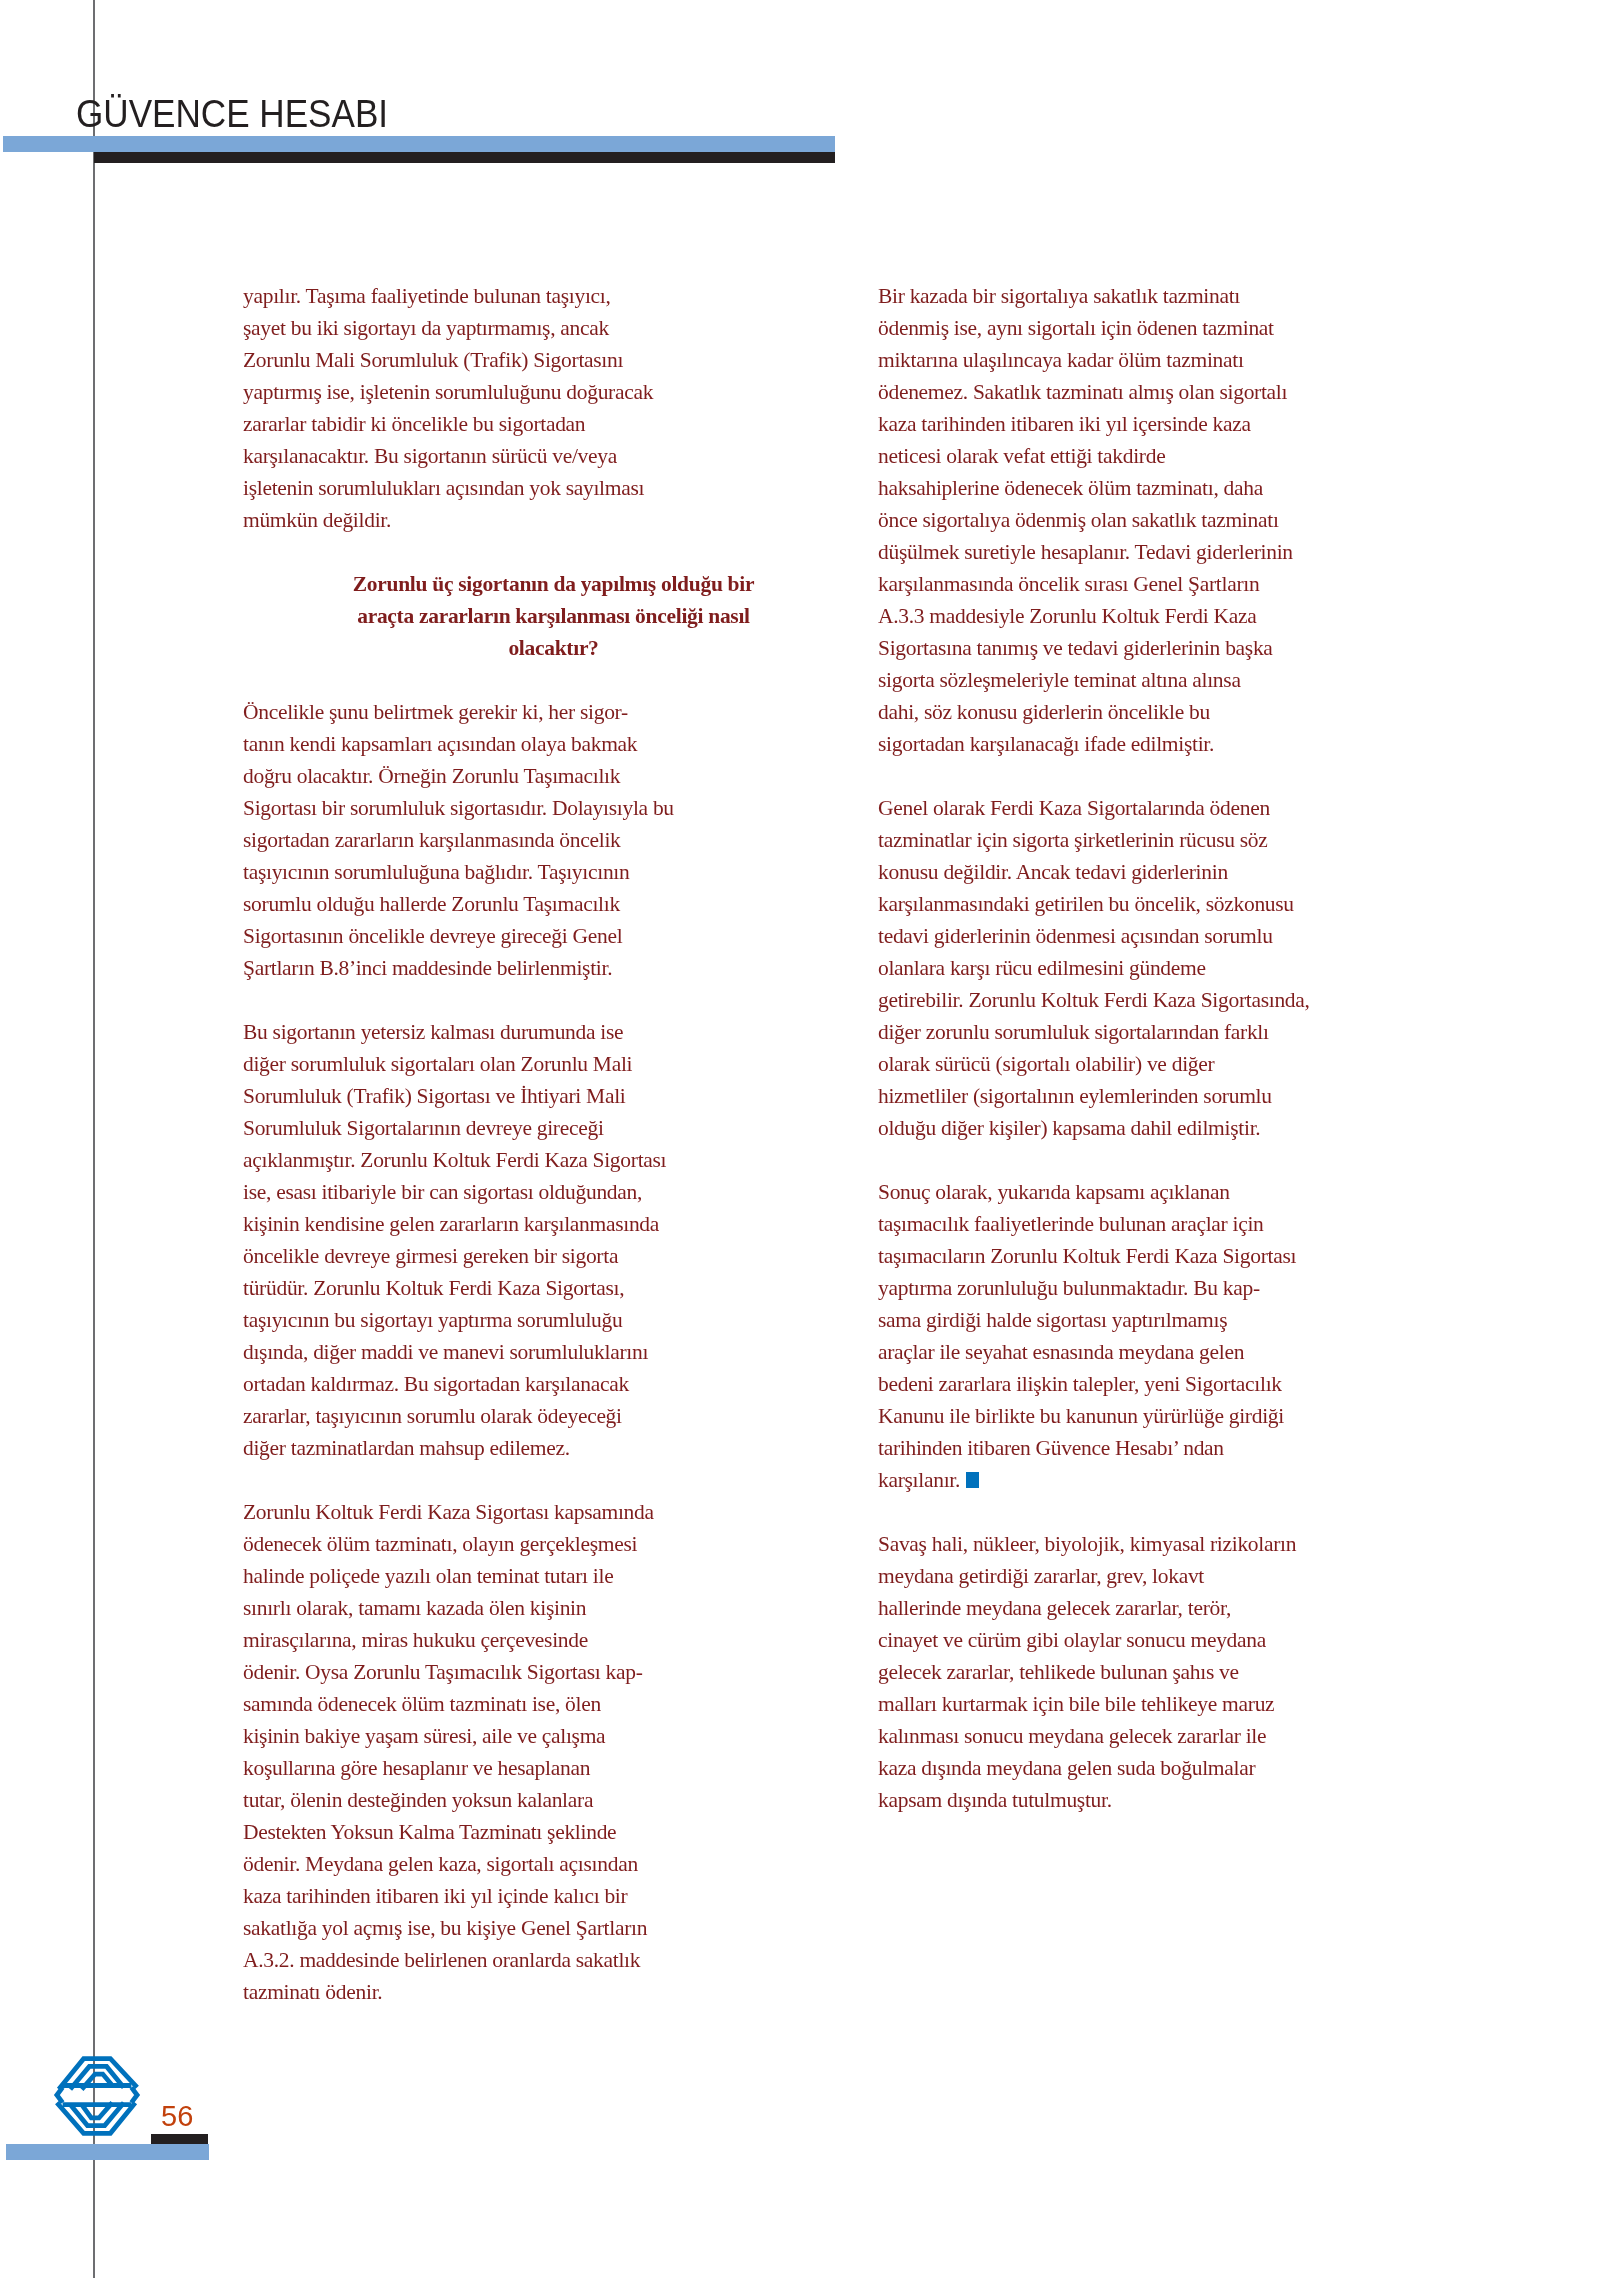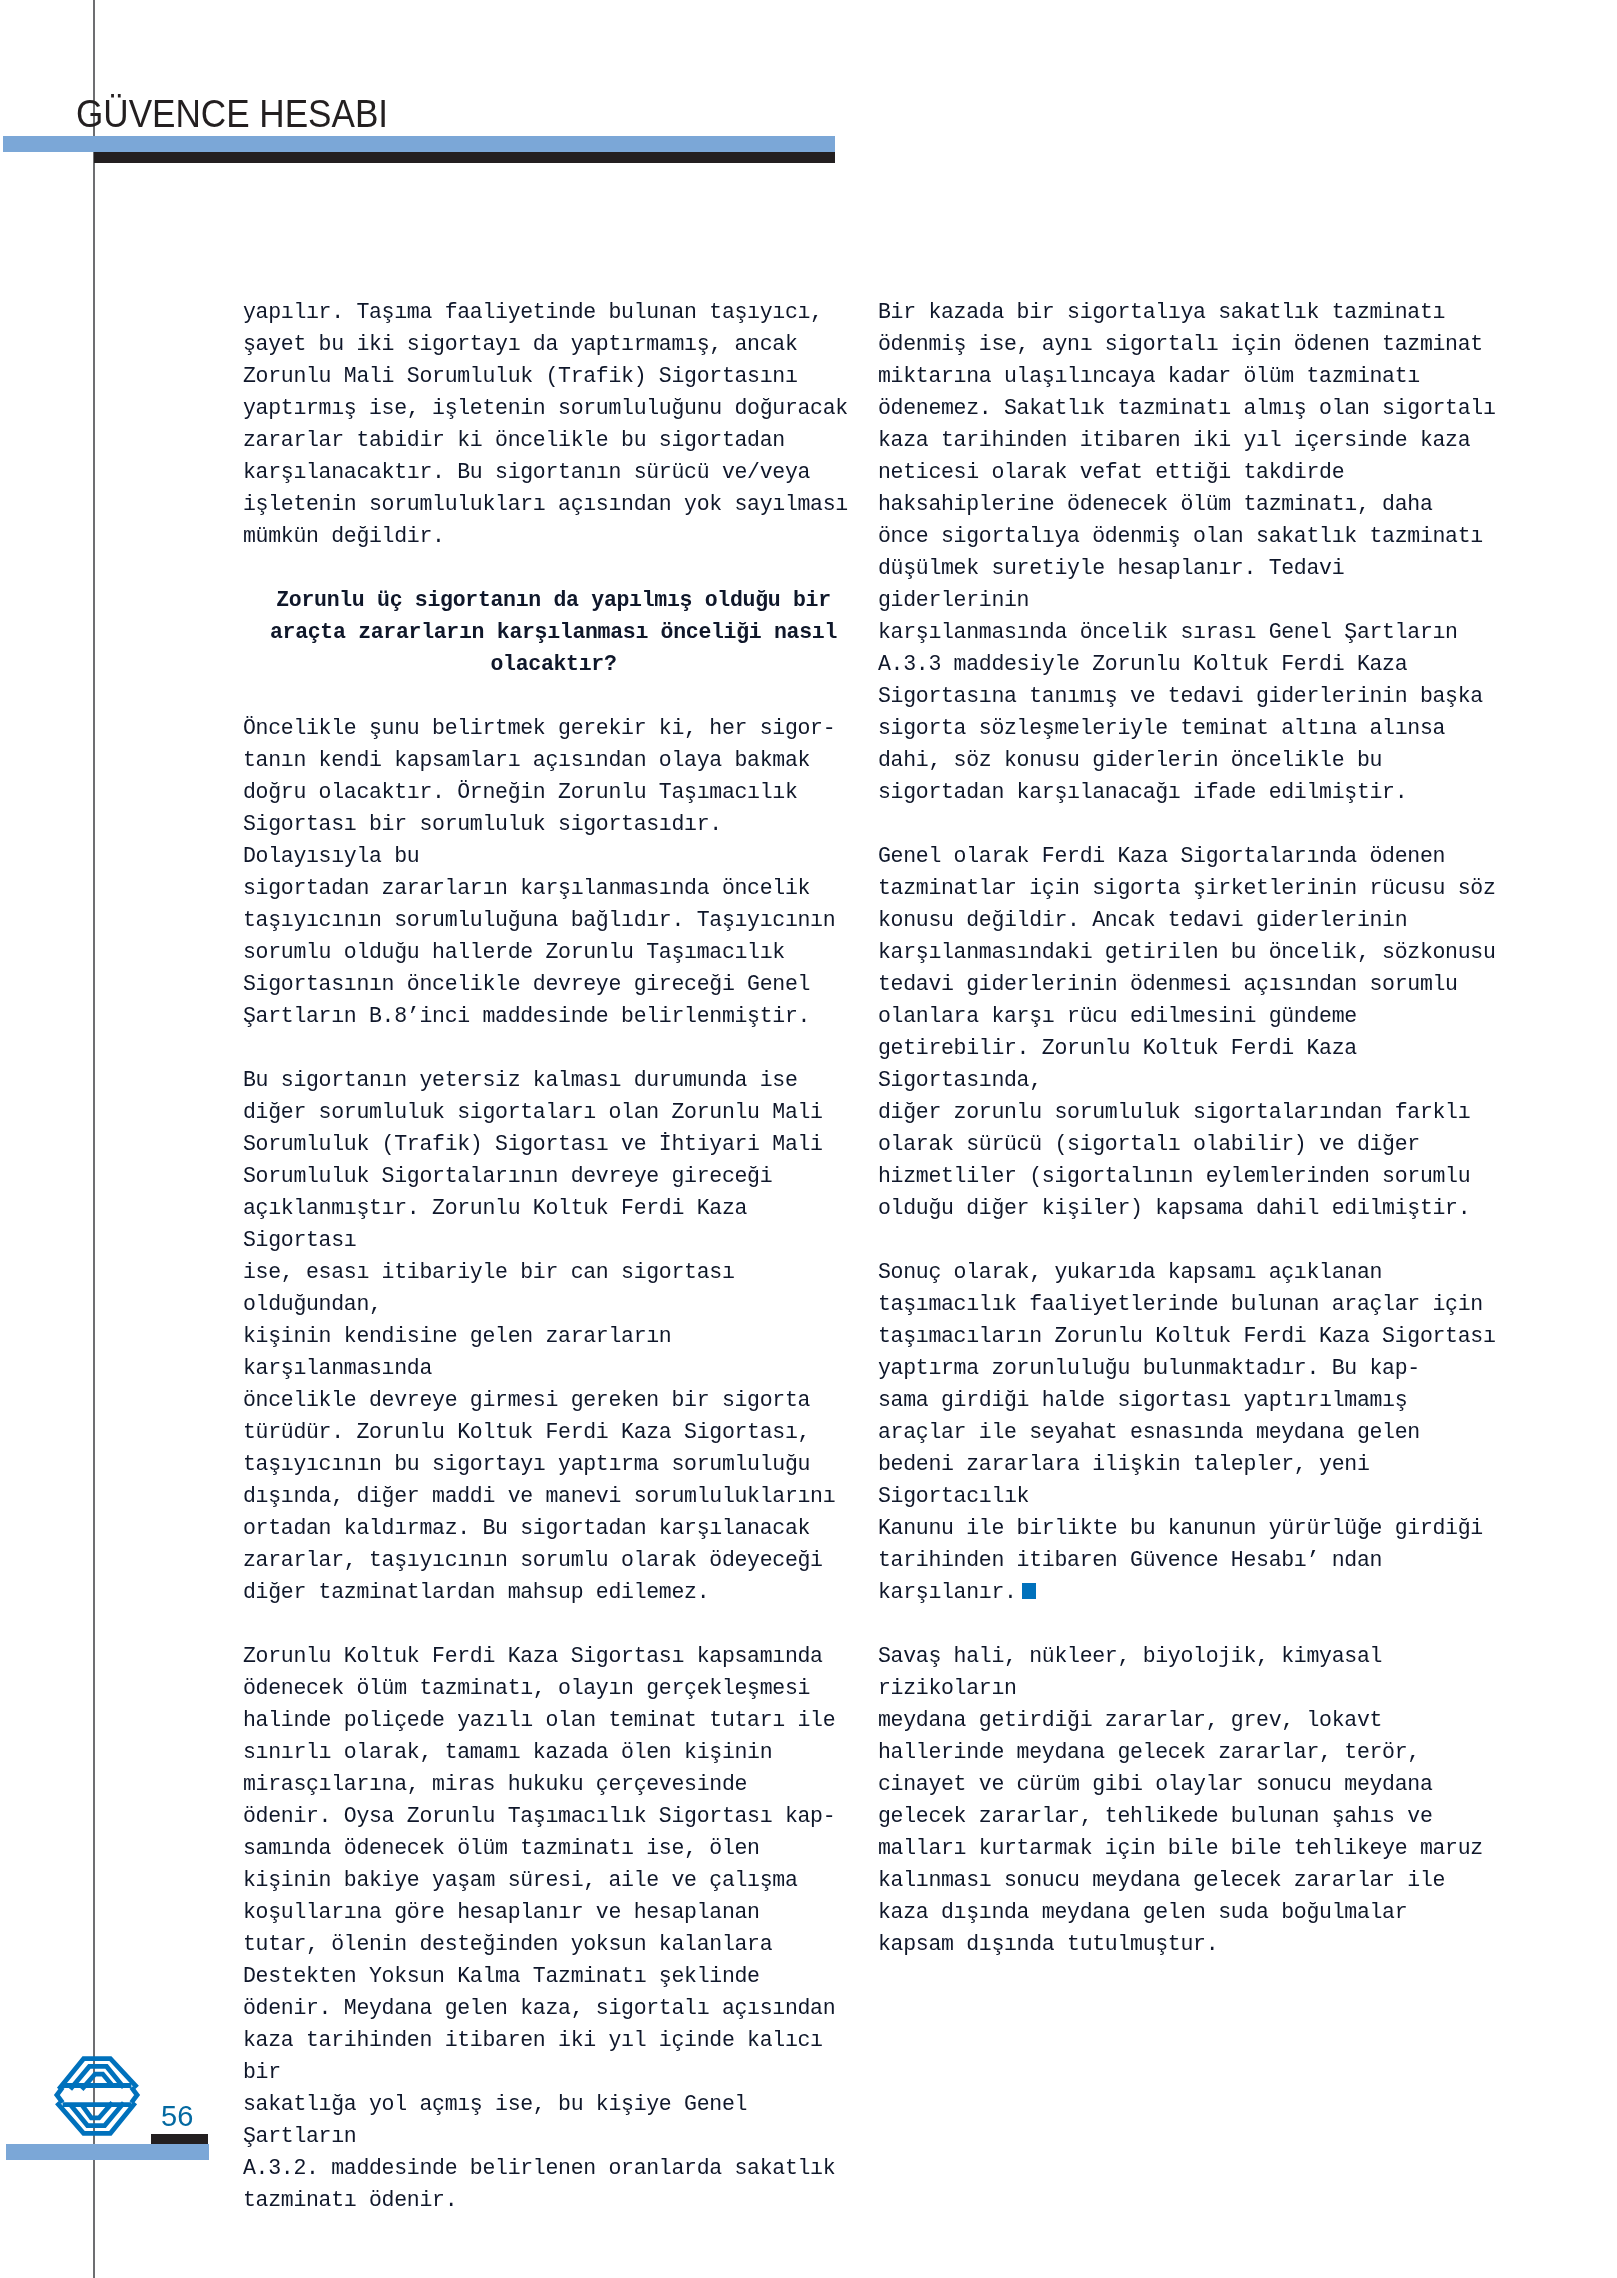--- a/index.html
+++ b/index.html
@@ -3,30 +3,30 @@
 <meta charset="utf-8">
 <style>
   html, body { margin: 0; padding: 0; background: #ffffff; }
   body { width: 1617px; height: 2279px; position: relative; overflow: hidden;
          font-family: "DejaVu Sans", sans-serif; color: #231f20; }
   .vline { position: absolute; left: 93px; top: 0; width: 1.9px; height: 2279px; background: #6d6e71; }
   .header-title { position: absolute; left: 76px; top: 92px; font-family: "Liberation Sans", sans-serif;
          font-size: 39px; letter-spacing: 0px; color: #231f20; transform: scaleX(0.9); transform-origin: left top; white-space: nowrap; }
   .bar-blue-top { position: absolute; left: 2.9px; top: 136px; width: 832px; height: 16.3px; background: #7ba7d7; }
   .bar-black-top { position: absolute; left: 94px; top: 152px; width: 741px; height: 10.5px; background: #231f20; }
-  .col { position: absolute; top: 296px; width: 621px; font-family: Liberation Mono, monospace;
-         font-size: 21.5px; line-height: 32px; color: #0f172a; letter-spacing: -0.3px; }
+  .col { position: absolute; top: 280px; width: 621px; font-family: Liberation Serif, serif;
+         font-size: 21.5px; line-height: 32px; color: #7f1d1d; letter-spacing: -0.3px; }
   .col-left { left: 243px; }
   .col-right { left: 878px; }
   .col p { margin: 0 0 32px 0; white-space: pre-line; }
   .col h3 { margin: 0 0 32px 0; font-weight: bold; font-size: 21.5px; line-height: 32px; white-space: pre-line; text-align: center; }
   .end-mark { display: inline-block; width: 13.4px; height: 16.3px; background: #0071bc; margin-left: 5.7px; vertical-align: -1px; }
   .footer-logo { position: absolute; left: 53px; top: 2053px; width: 88px; height: 86px; }
   .page-number { position: absolute; left: 161px; top: 2100px; font-family: "Liberation Sans", sans-serif;
-         font-size: 29px; color: #0369a1; }
+         font-size: 29px; color: #c2410c; }
   .bar-black-bottom { position: absolute; left: 151px; top: 2134px; width: 57px; height: 10.5px; background: #231f20; }
   .bar-blue-bottom { position: absolute; left: 5.7px; top: 2144px; width: 203px; height: 16.3px; background: #7ba7d7; }
 </style>
 </head>
 <body>
 
 <div class="vline"></div>
 
 <div class="header-title">GÜVENCE HESABI</div>
 <div class="bar-blue-top"></div>

